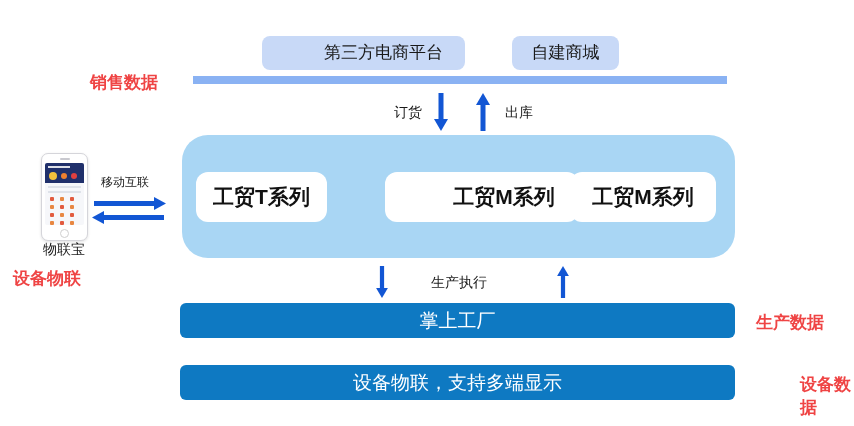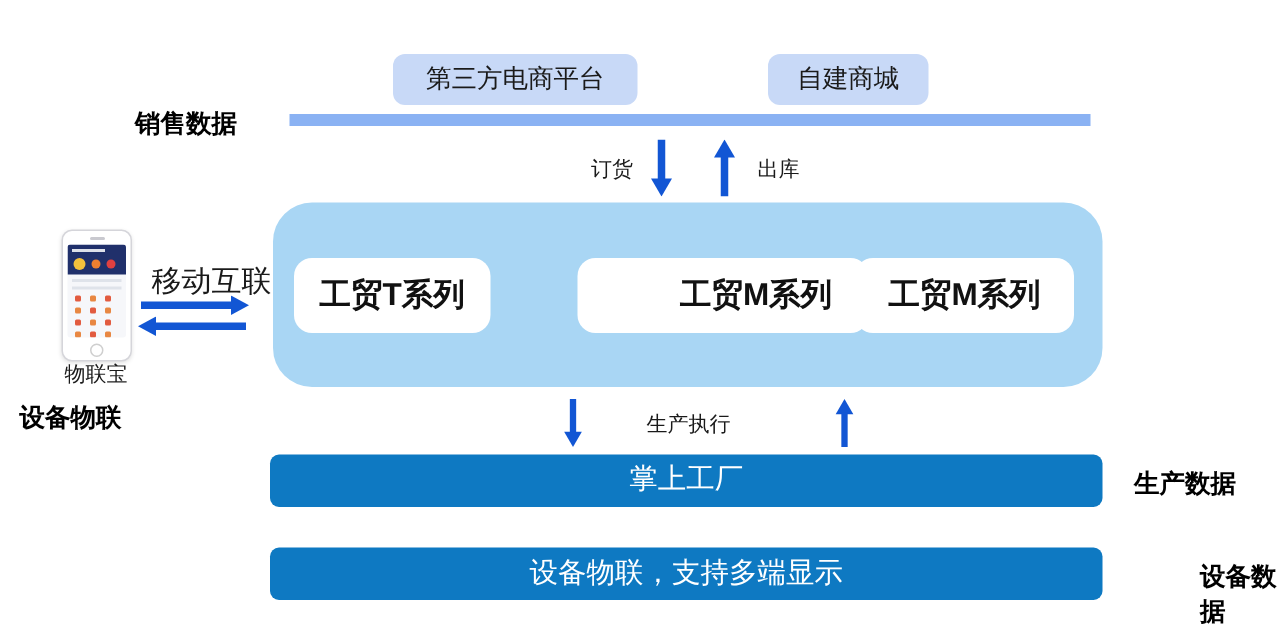--- a/index.html
+++ b/index.html
@@ -1,39 +1,39 @@
 <!DOCTYPE html>
 <html><head>
 <meta charset="utf-8">
 <style>
   html,body{margin:0;padding:0;background:#ffffff;font-family:"Liberation Sans",sans-serif;}
   .canvas{position:relative;width:854px;height:426px;background:#ffffff;overflow:hidden;}
 
   
   .platform-box{position:absolute;top:36px;height:34px;line-height:34px;text-align:center;
     background:#c8d9f7;border-radius:8px;color:#1a1a1a;font-size:17px;}
-  #box-third-party{left:262px;width:163px;}
+  #box-third-party{left:262px;width:163px;padding-left:40px;}
   #box-mall{left:512px;width:107px;}
 
   
-  .purple-label{position:absolute;color:#000000;font-weight:bold;font-size:17px;}
+  .purple-label{position:absolute;color:#ef4444;font-weight:bold;font-size:17px;}
   #sales-label{left:90px;top:71px;}
   #mobile-mgmt-label{left:13px;top:267px;}
   #bar1-side{left:756px;top:311px;}
   #bar2-side{left:756px;top:373px;margin-left:44px;}
 
   
   #top-bar{position:absolute;left:193px;top:76px;width:534px;height:8px;background:#8ab2f3;}
 
   
   .flow-label{position:absolute;color:#1a1a1a;font-size:14px;}
   #order-label{left:394px;top:104px;}
   #outbound-label{left:505px;top:104px;}
   #prod-exec-label{left:431px;top:274px;}
-  #mobile-link-label{left:101px;top:174px;font-size:20px;}
+  #mobile-link-label{left:101px;top:174px;font-size:12px;}
 
   
   .arrow{position:absolute;}
   .arrow svg{display:block;}
   #arrow-order{left:433px;top:93px;}
   #arrow-outbound{left:475px;top:93px;}
   #arrow-prod-down{left:373px;top:266px;}
   #arrow-prod-up{left:554px;top:266px;}
   #arrow-mobile-right{left:94px;top:197px;}
   #arrow-mobile-left{left:92px;top:211px;}
@@ -43,21 +43,21 @@
     background:#a9d6f4;border-radius:26px;}
   .product-box{position:absolute;top:37px;height:50px;line-height:50px;background:#ffffff;
     border-radius:12px;text-align:center;font-size:21px;font-weight:bold;color:#111111;}
   #product-t{left:14px;width:131px;}
   #product-m{left:203px;width:150px;padding-left:44px;}
   #product-pro{left:388px;width:146px;}
 
   
   .blue-bar{position:absolute;left:180px;width:555px;height:35px;line-height:35px;
     background:#0e79c2;border-radius:6px;color:#ffffff;font-size:19px;text-align:center;}
-  #bar1{top:303px;font-family:Liberation Mono, monospace;}
+  #bar1{top:303px;}
   #bar2{top:365px;}
 
   
   #phone{position:absolute;left:41px;top:153px;width:45px;height:86px;background:#ffffff;
     border:1.5px solid #d5d5da;border-radius:7px;box-shadow:0 1px 3px rgba(0,0,0,.12);}
   #phone .speaker{position:absolute;left:50%;top:4px;width:10px;height:2px;margin-left:-5px;
     background:#c9c9cf;border-radius:1px;}
   #phone .screen{position:absolute;left:3px;right:3px;top:9px;height:62px;background:#f6f7fa;
     overflow:hidden;border-radius:2px;}
   #phone .scr-header{position:relative;height:20px;background:#20306b;}

